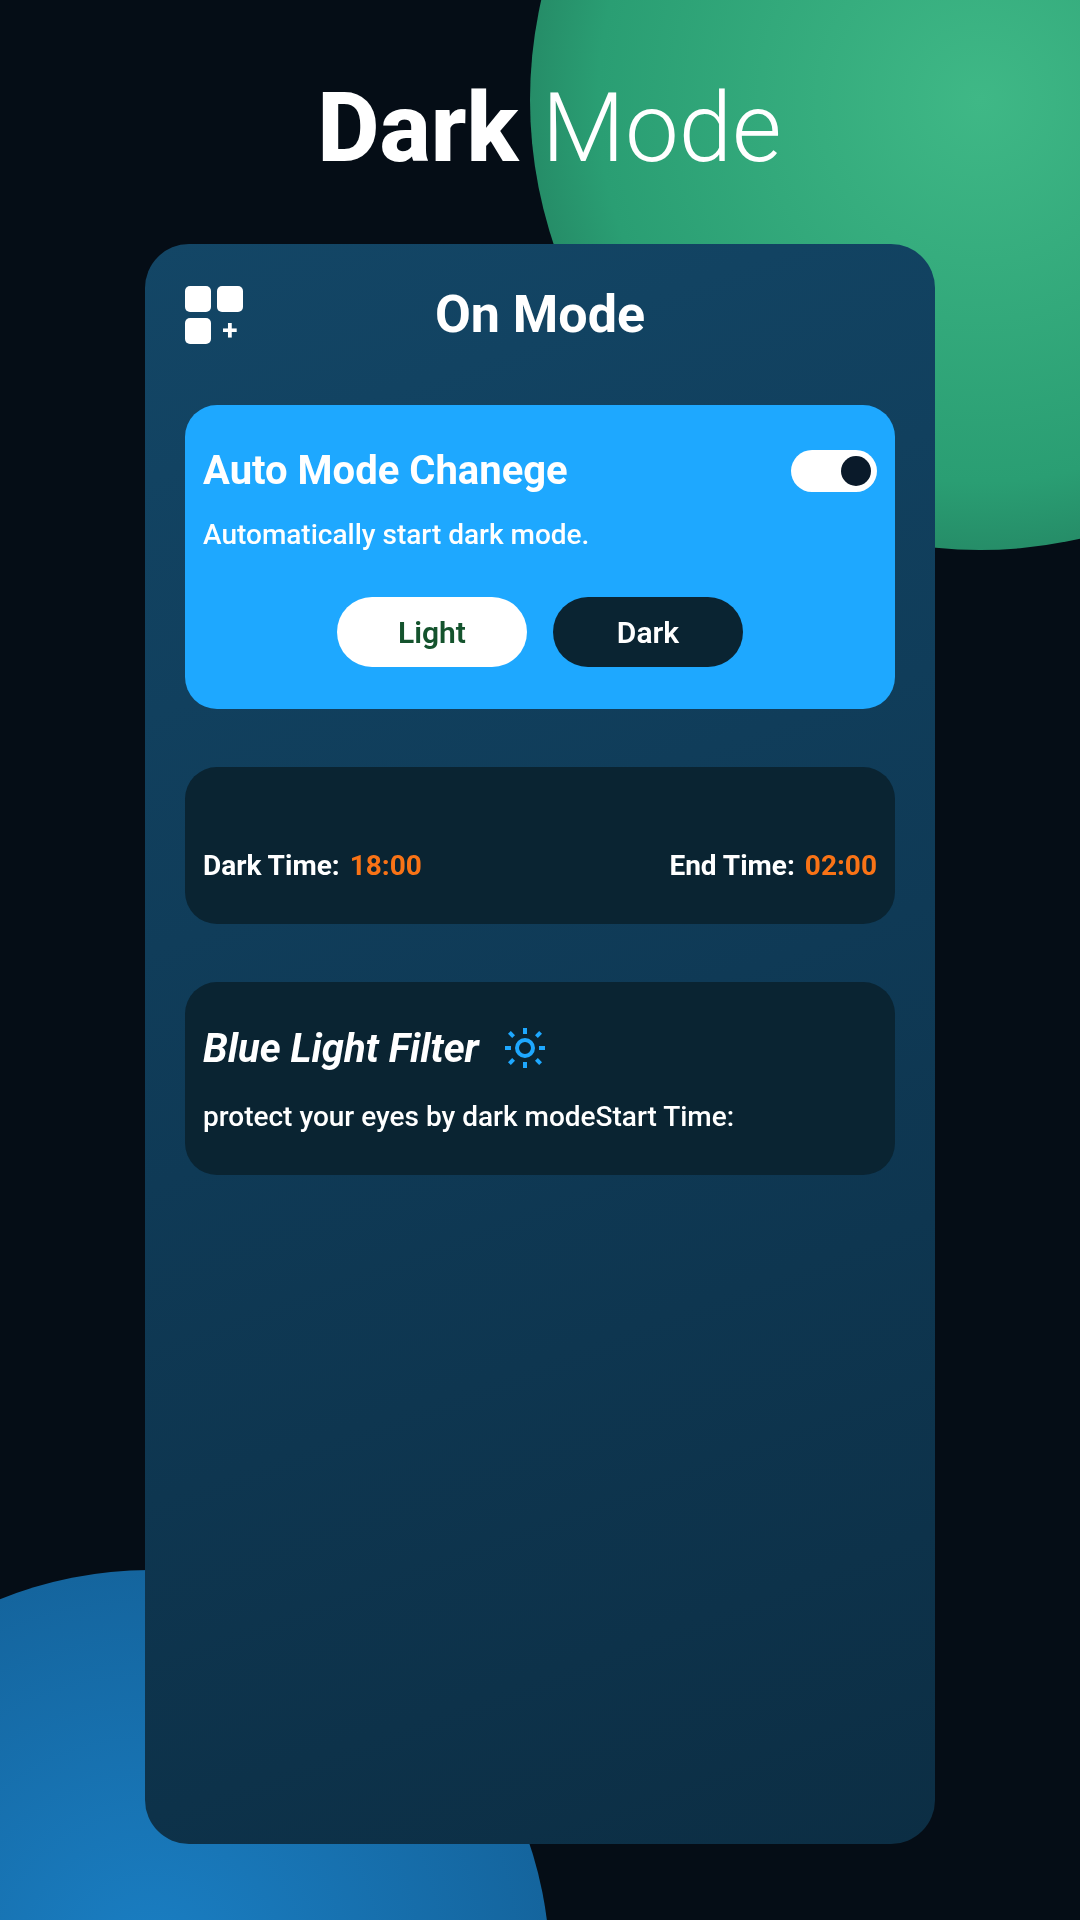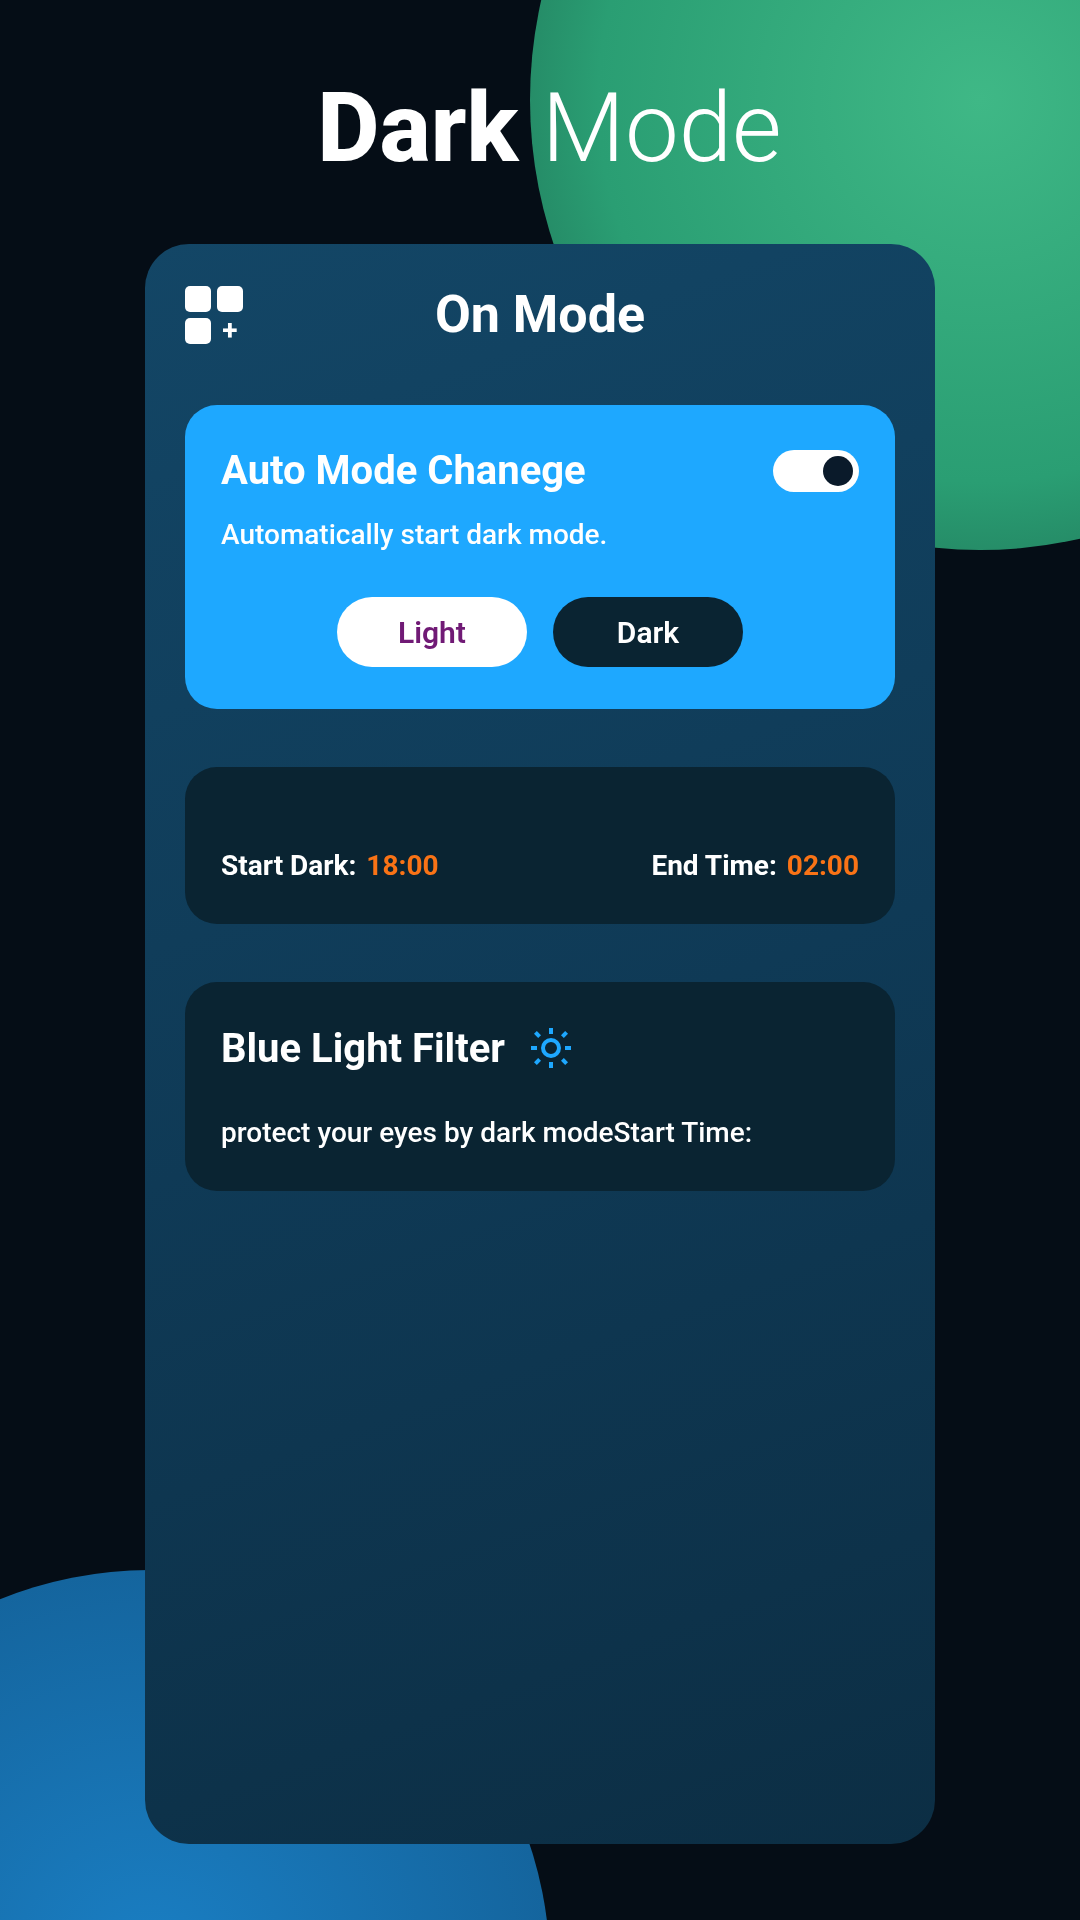--- a/index.html
+++ b/index.html
@@ -78,21 +78,21 @@
     .card-title {
       flex: 1;
       text-align: center;
       font-size: 52px;
       font-weight: 700;
       color: #ffffff;
       margin-left: -58px;
     }
     .section {
       border-radius: 32px;
-      padding: 42px 36px;
+      padding: 42px 18px;
       margin-bottom: 58px;
     }
     .section-primary {
       background: #1ea8ff;
     }
     .section-dark {
       background: #0a2432;
     }
     .section-header {
       display: flex;
@@ -138,38 +138,39 @@
       width: 190px;
       height: 70px;
       border-radius: 36px;
       display: flex;
       align-items: center;
       justify-content: center;
       font-size: 30px;
       font-weight: 600;
       cursor: pointer;
     }
-    .pill-light { background: #ffffff; color: #701a75; }
+    .pill-light { background: #ffffff; color: #14532d; }
     .pill-dark { background: #0a2432; color: #ffffff; }
     .time-row {
       display: flex;
       justify-content: space-between;
       font-size: 28px;
       font-weight: 700;
       color: #ffffff;
       margin-top: 40px;
     }
     .time-label { color: #ffffff; }
     .time-value { color: #f97316; font-weight: 700; margin-left: 10px; }
     .time-group { display: flex; align-items: baseline; }
     .filter-title-row {
       display: flex;
       align-items: center;
       gap: 22px;
-      margin-bottom: 44px;
+      margin-bottom: 28px;
+      font-style: italic;
     }
     .sun-icon {
       width: 48px;
       height: 48px;
       display: flex;
       align-items: center;
       justify-content: center;
     }
   </style>
 </head>
@@ -204,21 +205,21 @@
     <div class="section-desc">Automatically start dark mode.</div>
     <div class="button-row">
       <div class="pill-button pill-light">Light</div>
       <div class="pill-button pill-dark">Dark</div>
     </div>
   </div>
 
   <div class="section section-dark">
     <div class="time-row">
       <div class="time-group">
-        <span class="time-label">Start Dark:</span>
+        <span class="time-label">Dark Time:</span>
         <span class="time-value">18:00</span>
       </div>
       <div class="time-group">
         <span class="time-label">End Time:</span>
         <span class="time-value">02:00</span>
       </div>
     </div>
   </div>
 
   <div class="section section-dark">

